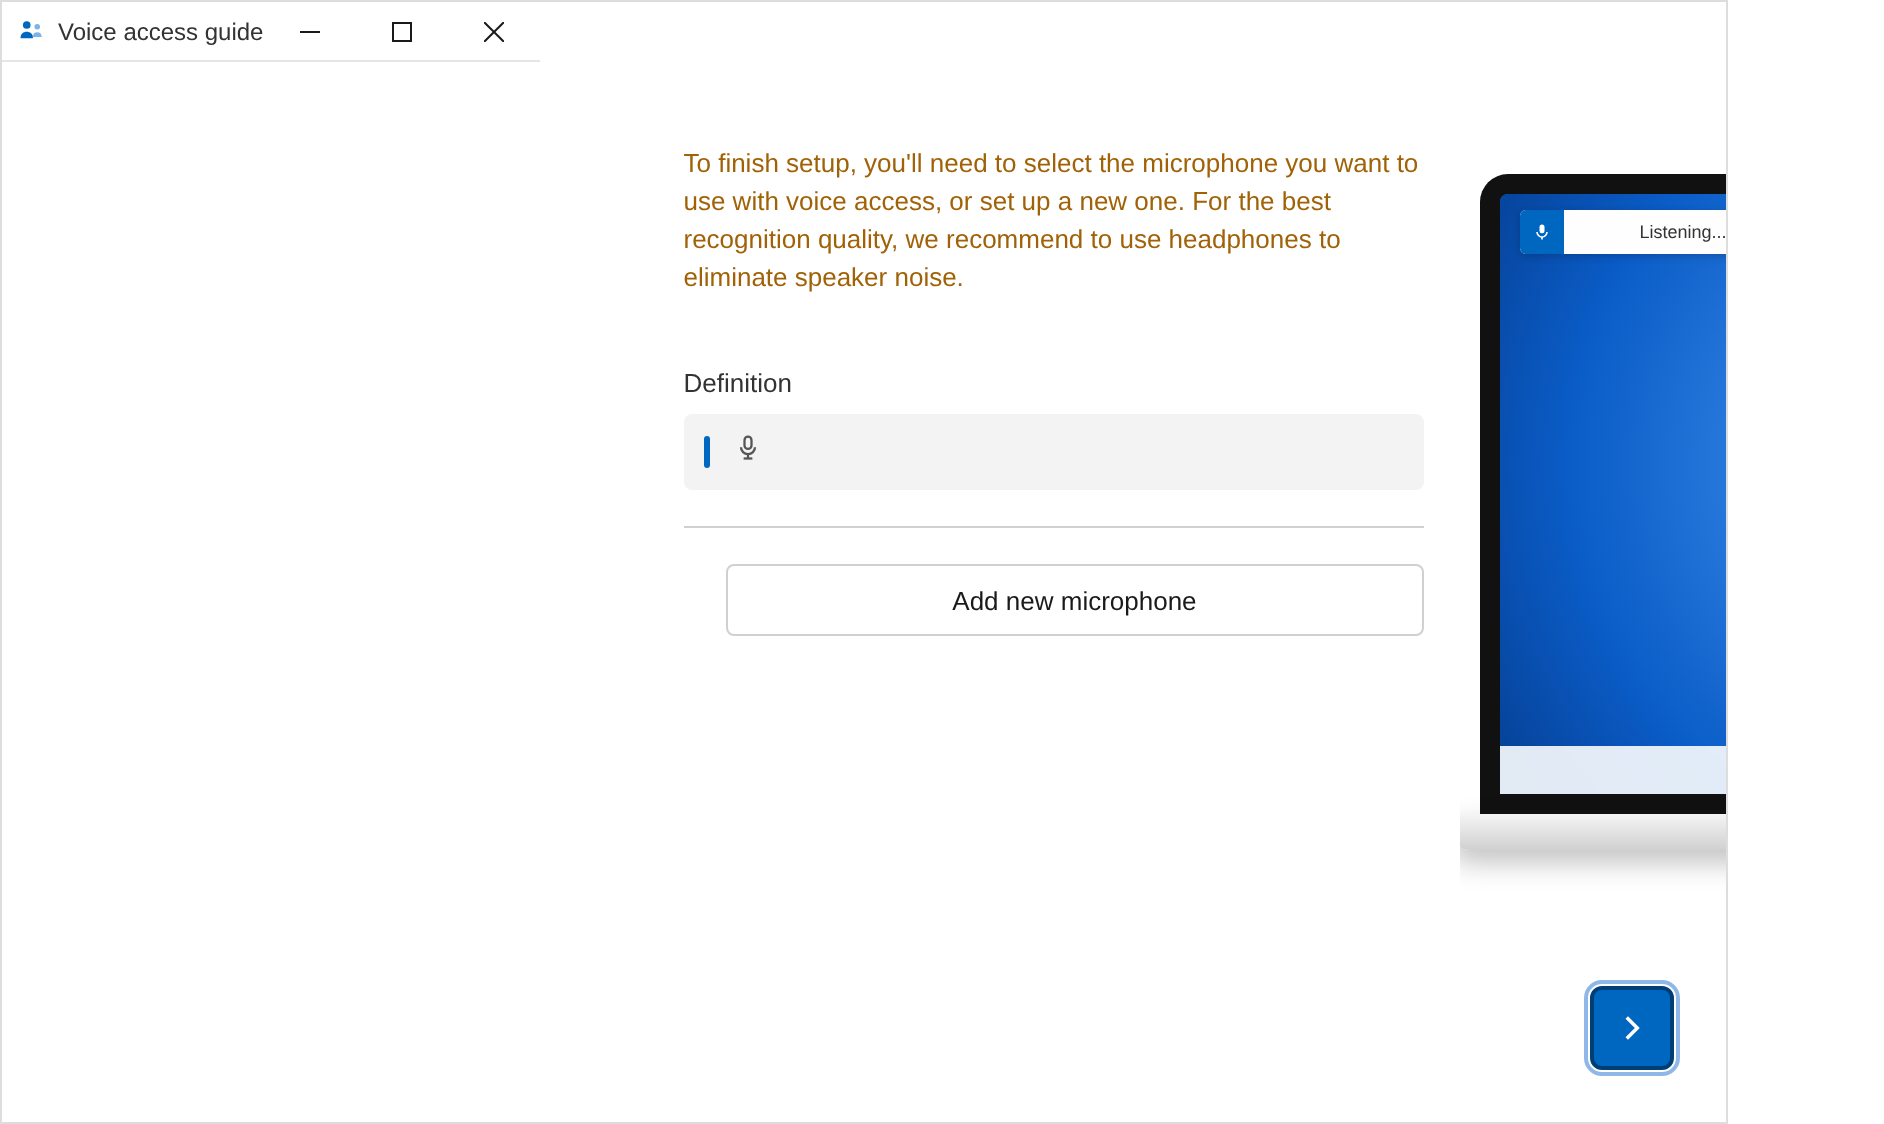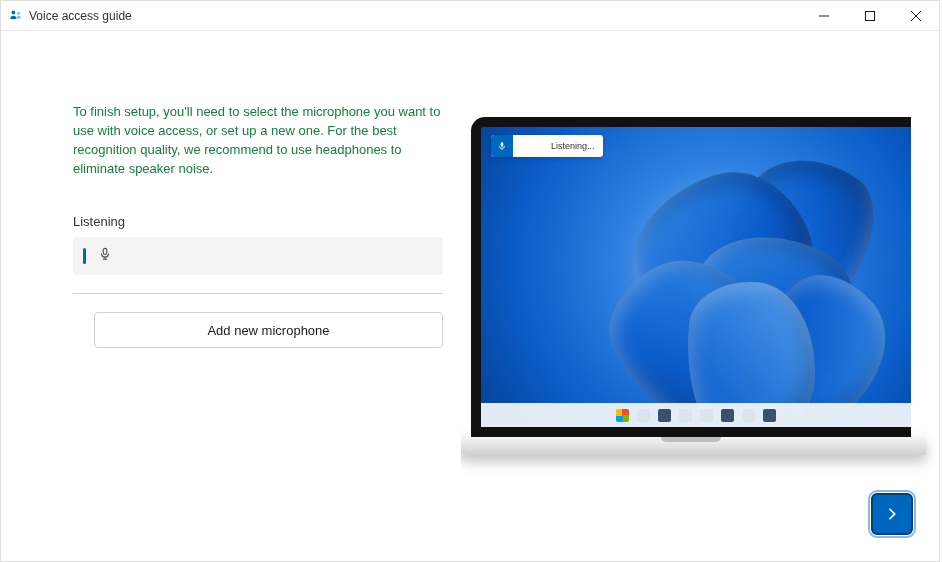--- a/index.html
+++ b/index.html
@@ -1,27 +1,27 @@
 <!DOCTYPE html>
 <html><head>
 <meta charset="utf-8">
 <style>
   * { box-sizing: border-box; margin: 0; padding: 0; }
   html, body { width: 942px; height: 562px; font-family: "Segoe UI", sans-serif; background:#fff; color:#1a1a1a; overflow:hidden; }
-  .window { width:940px; height:562px; border:1px solid #ddd; display:flex; flex-direction:column; background:#fff; }
+  .window { width:864px; height:562px; border:1px solid #ddd; display:flex; flex-direction:row; background:#fff; }
   .titlebar { height:30px; display:flex; align-items:center; justify-content:space-between; padding:0 0 0 8px; border-bottom:1px solid #e5e5e5; }
   .titlebar-left { display:flex; align-items:center; gap:6px; }
   .titlebar-title { font-size:12px; color:#333; }
   .titlebar-controls { display:flex; }
   .tb-btn { width:46px; height:30px; display:flex; align-items:center; justify-content:center; background:transparent; border:none; }
   .tb-btn svg { width:10px; height:10px; stroke:#1a1a1a; stroke-width:1; fill:none; }
   .content { flex:1; position:relative; display:flex; }
   .left-pane { width:460px; padding:72px 20px 0 72px; }
   h1 { font-size:26px; font-weight:600; margin-bottom:18px; letter-spacing:-0.2px; }
-  .description { font-size:13px; line-height:1.45; color:#15803d; max-width:370px; margin-bottom:36px; }
+  .description { font-size:13px; line-height:1.45; color:#a16207; max-width:370px; margin-bottom:36px; }
   .field-label { font-size:13px; color:#333; margin-bottom:8px; }
   .mic-select { width:370px; height:38px; background:#f3f3f3; border-radius:4px; display:flex; align-items:center; padding:0 10px; gap:12px; cursor:pointer; }
   .mic-indicator { width:3px; height:16px; background:#0067c0; border-radius:2px; }
   .mic-select-text { font-size:13px; color:#222; }
   .divider { width:370px; height:1px; background:#d0d0d0; margin:18px 0; }
   .button-row { display:flex; gap:0; width:370px;padding-left:21px; }
   .pill-btn { flex:1; height:36px; border:1px solid #d0d0d0; background:#fff; border-radius:4px; font-size:13px; color:#1a1a1a; display:flex; align-items:center; justify-content:center; cursor:pointer; }
   .right-pane { flex:1; position:relative; overflow:hidden; }
   .laptop { position:absolute; left:10px; top:86px; width:500px; height:360px; }
   .laptop-screen { width:440px; height:320px; border:10px solid #111; border-right:none; border-top-right-radius:0; border-bottom-right-radius:0; border-top-left-radius:14px; border-bottom-left-radius:0; background:#0a6dd6; position:relative; overflow:hidden; }
@@ -83,21 +83,21 @@
             <line x1="10" y1="0" x2="0" y2="10"></line>
           </svg>
         </button>
     </div>
   </div>
 
   <div class="content">
     <div class="left-pane">
       <p class="description">To finish setup, you'll need to select the microphone you want to use with voice access, or set up a new one. For the best recognition quality, we recommend to use headphones to eliminate speaker noise.</p>
 
-      <div class="field-label">Listening</div>
+      <div class="field-label">Definition</div>
       <div class="mic-select">
         <span class="mic-indicator"></span>
         <span class="mic-icon-sm">
           <svg viewBox="0 0 16 16">
               <rect x="6" y="1.5" width="4" height="7" rx="2"></rect>
               <path d="M4 7.5a4 4 0 0 0 8 0"></path>
               <line x1="8" y1="11.5" x2="8" y2="14"></line>
               <line x1="5.5" y1="14" x2="10.5" y2="14"></line>
             </svg>
         </span>

